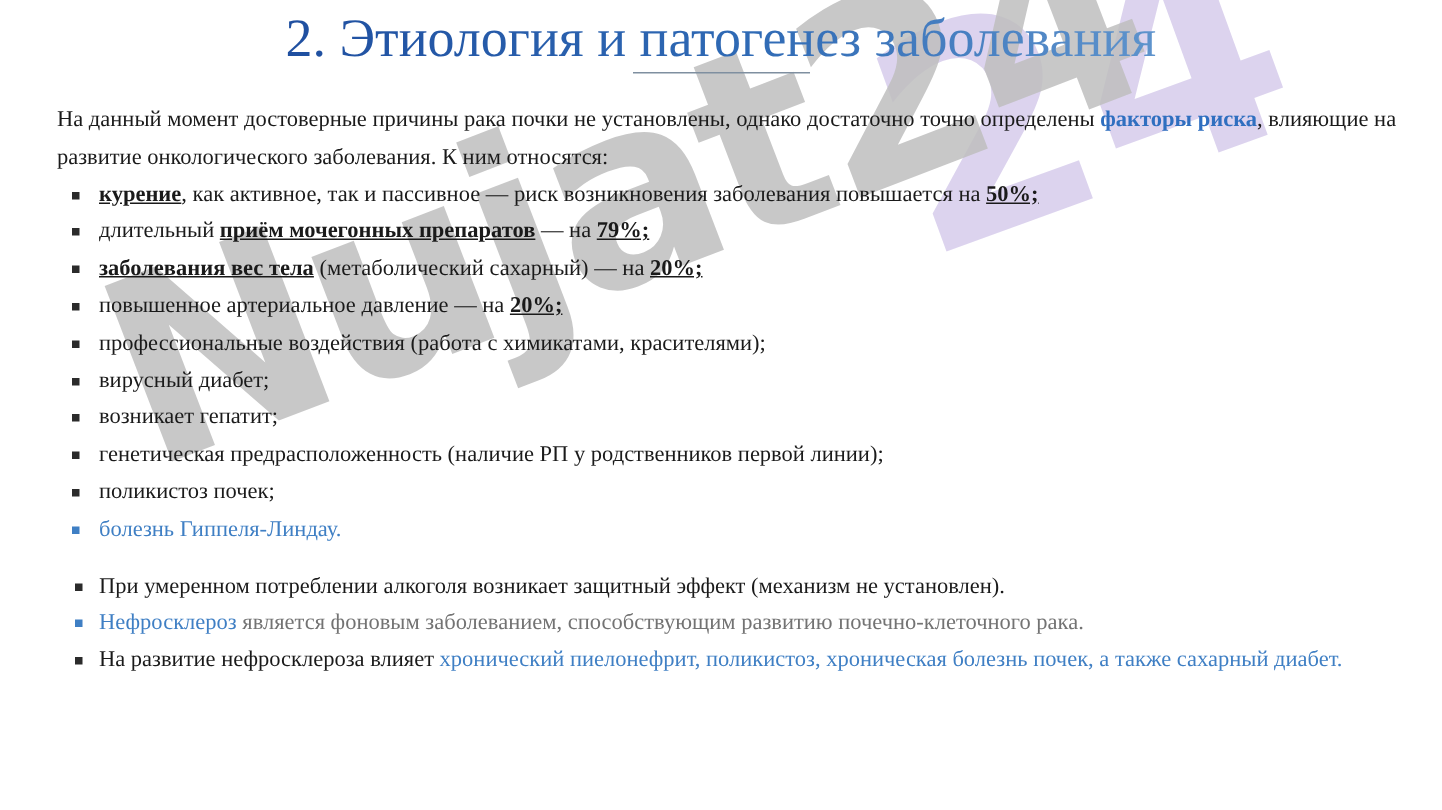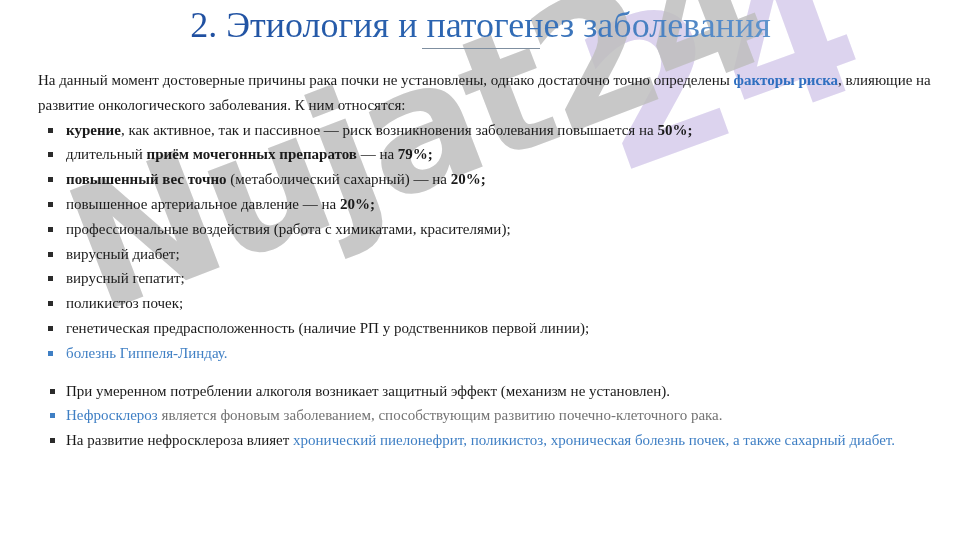--- a/index.html
+++ b/index.html
@@ -101,21 +101,21 @@
   ul.list li::before{
     content:"";
     position:absolute;
     left:10px; top:10px;
     width:5px;height:5px;
     background:#2b2b2b;
   }
   ul.list li.blue::before{background:#3f7fc4;}
   li.blue > .txt{color:#3f7fc4;}
 
-  b{font-weight:700;}
+  b{font-weight:700;text-decoration:underline;}
   .blue-t{color:#3f7fc4;text-align:right;}
   .blue-b{color:#2f6fc0;font-weight:700;}
 
   .gap{height:13px;}
 
   .tight{ padding-left:30px; }
   .tight::before{ left:12px !important; }
 </style>
 </head>
 <body>
@@ -134,29 +134,29 @@
 
     <div class="body">
 
       <p class="para"><span>На данный момент достоверные причины рака почки не установлены, однако достаточно точно определены </span><span class="blue-b">факторы риска</span><span>, влияющие на развитие онкологического заболевания. К ним относятся:</span></p>
 
       <ul class="list">
         <li><span class="txt"><b>курение</b><span>, как активное, так и пассивное — риск возникновения заболевания повышается на </span><b>50%;</b></span></li>
 
         <li><span class="txt"><span>длительный </span><b>приём мочегонных препаратов</b><span> — на </span><b>79%;</b></span></li>
 
-        <li><span class="txt"><b>повышенный вес точно</b><span> (метаболический сахарный) — на </span><b>20%;</b></span></li>
+        <li><span class="txt"><b>заболевания вес тела</b><span> (метаболический сахарный) — на </span><b>20%;</b></span></li>
 
         <li><span class="txt"><span>повышенное артериальное давление — на </span><b>20%;</b></span></li>
 
         <li><span class="txt">профессиональные воздействия (работа с химикатами, красителями);</span></li>
         <li><span class="txt">вирусный диабет;</span></li>
-        <li><span class="txt">вирусный гепатит;</span></li>
+        <li><span class="txt">возникает гепатит;</span></li>
+        <li><span class="txt">генетическая предрасположенность (наличие РП у родственников первой линии);</span></li>
         <li><span class="txt">поликистоз почек;</span></li>
-        <li><span class="txt">генетическая предрасположенность (наличие РП у родственников первой линии);</span></li>
         <li class="blue"><span class="txt"> болезнь Гиппеля-Линдау.</span></li>
       </ul>
 
       <div class="gap"></div>
 
       <ul class="list">
         <li class="tight"><span class="txt">При умеренном потреблении алкоголя возникает защитный эффект (механизм не установлен).</span></li>
 
         <li class="tight blue"><span class="txt"><span class="blue-t">Нефросклероз</span><span style="color:#737373"> является фоновым заболеванием, способствующим развитию почечно-клеточного рака.</span></span></li>
 

